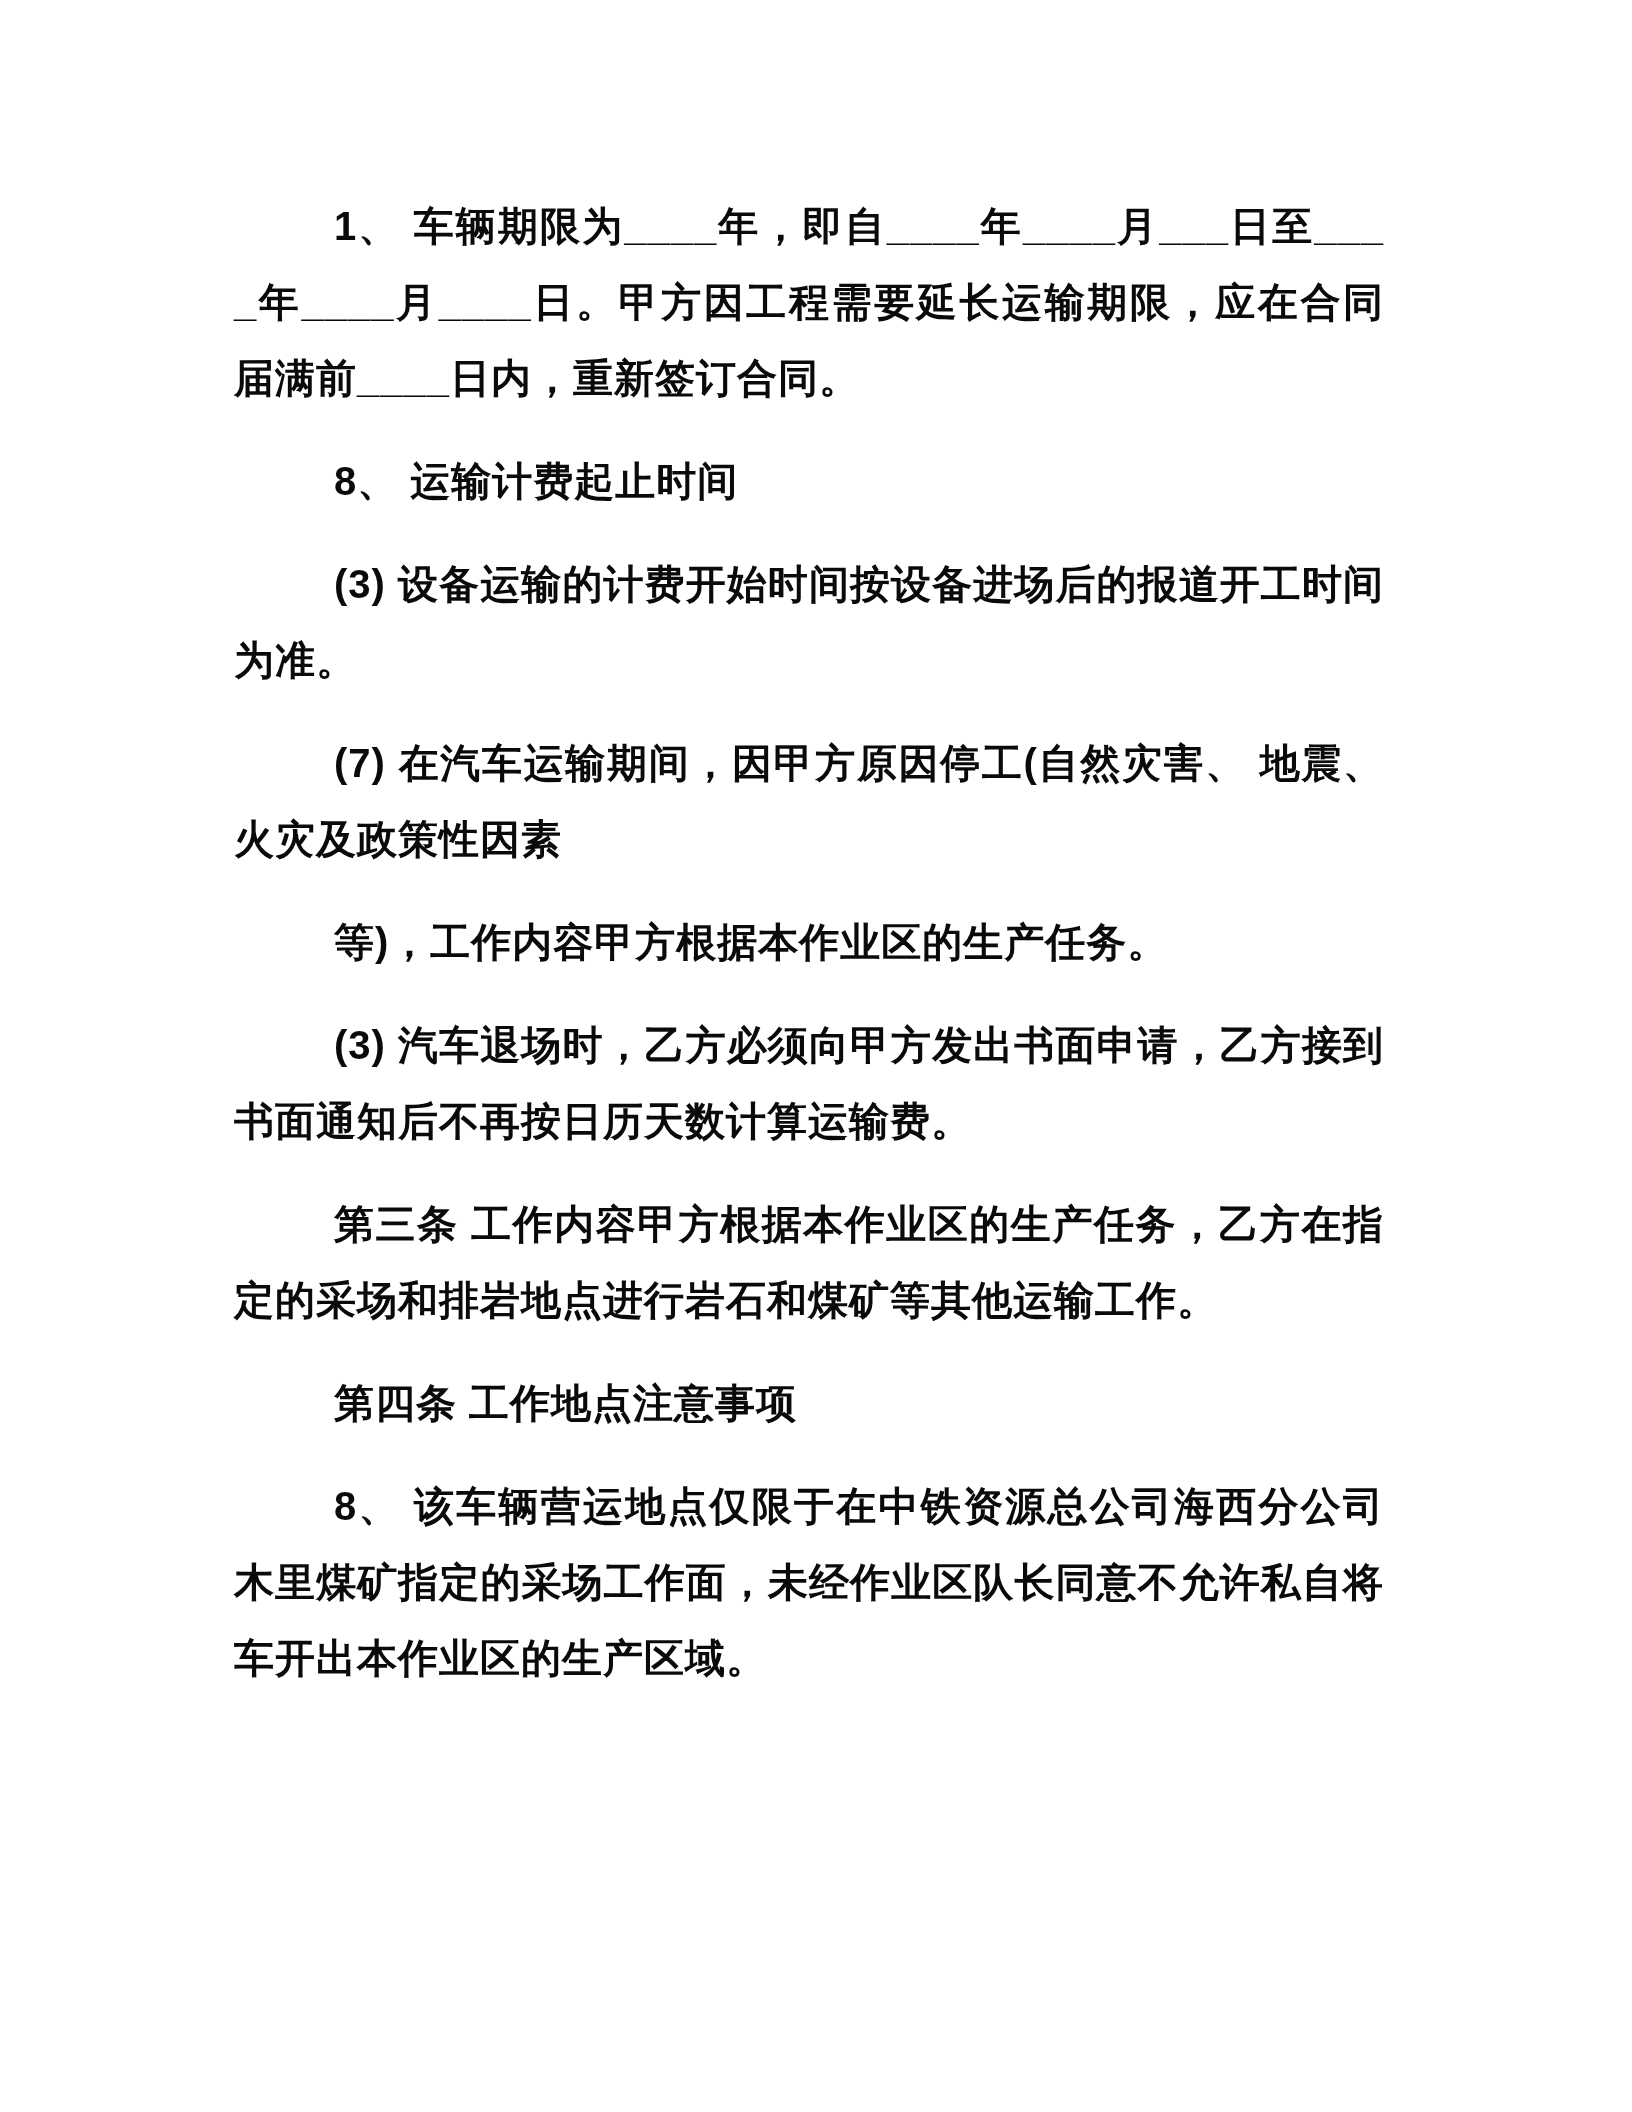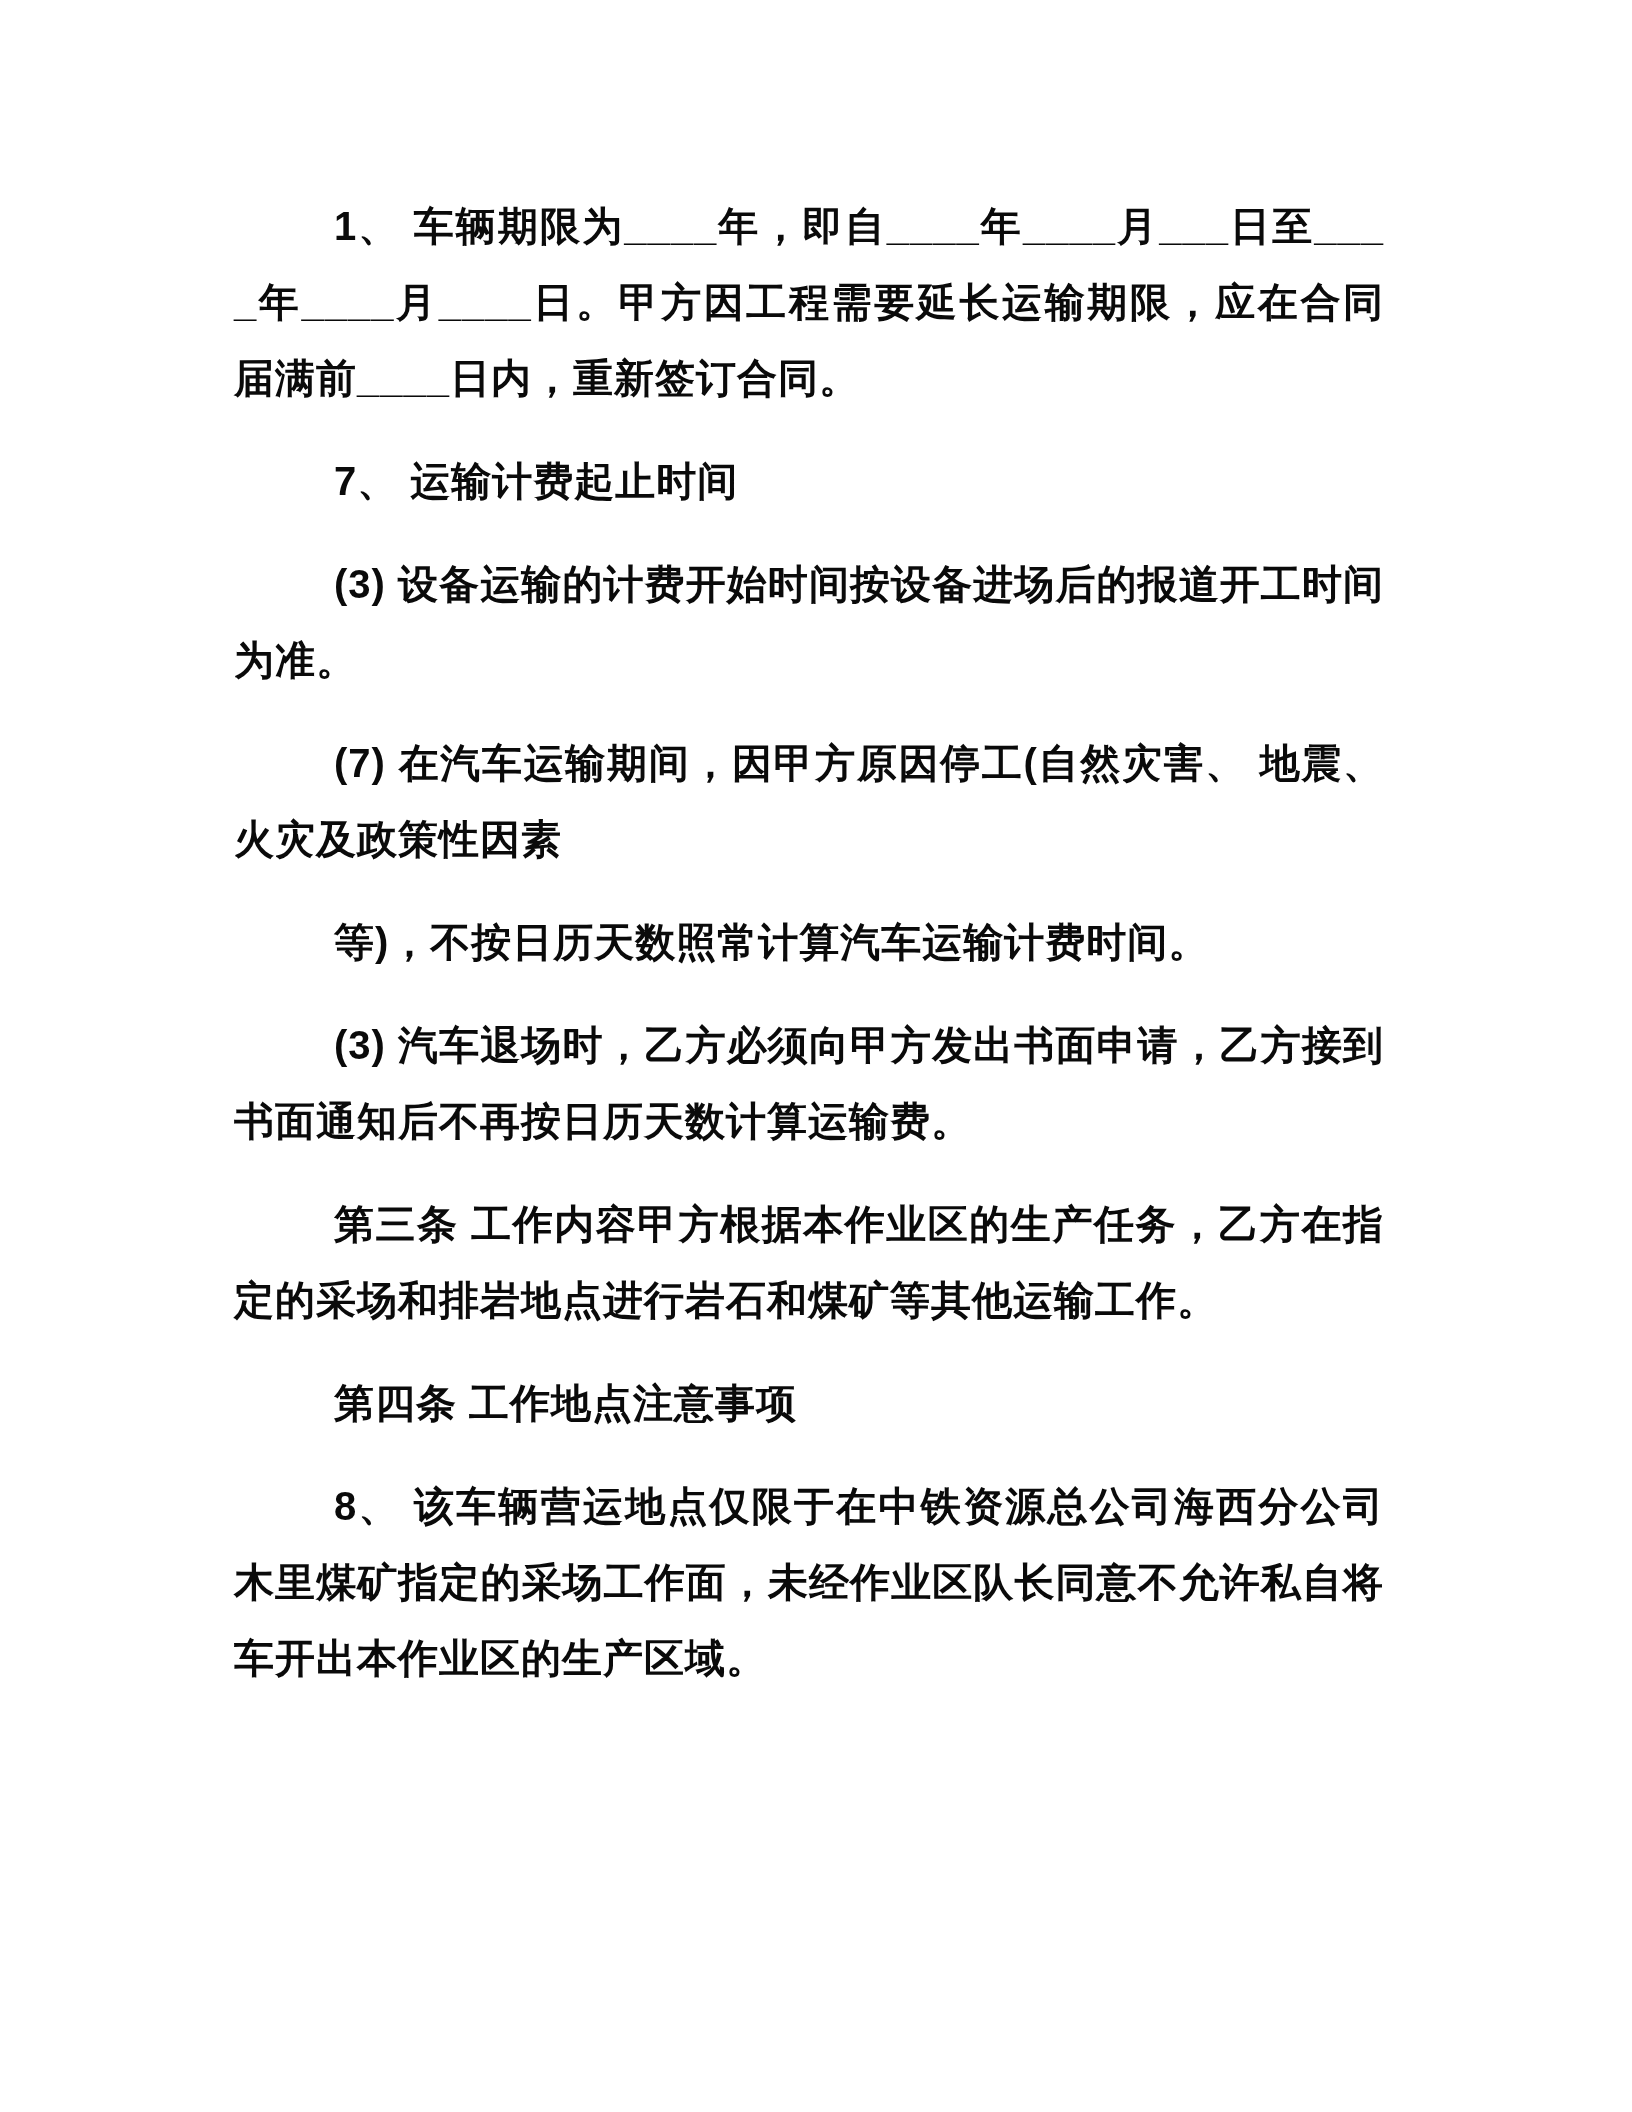--- a/index.html
+++ b/index.html
@@ -35,22 +35,22 @@
     letter-spacing: 1px;
     word-break: break-all;
   }
 </style>
 </head>
 <body>
 
 <div class="page">
   <div class="doc-body">
     <p>1、 车辆期限为____年，即自____年____月___日至____年____月____日。甲方因工程需要延长运输期限，应在合同届满前____日内，重新签订合同。</p>
-    <p>7、 运输计费起止时间</p>
+    <p>8、 运输计费起止时间</p>
     <p>(3) 设备运输的计费开始时间按设备进场后的报道开工时间为准。</p>
     <p>(7) 在汽车运输期间，因甲方原因停工(自然灾害、 地震、 火灾及政策性因素</p>
-    <p>等)，不按日历天数照常计算汽车运输计费时间。</p>
+    <p>等)，工作内容甲方根据本作业区的生产任务。</p>
     <p>(3) 汽车退场时，乙方必须向甲方发出书面申请，乙方接到书面通知后不再按日历天数计算运输费。</p>
     <p>第三条 工作内容甲方根据本作业区的生产任务，乙方在指定的采场和排岩地点进行岩石和煤矿等其他运输工作。</p>
     <p>第四条 工作地点注意事项</p>
     <p>8、 该车辆营运地点仅限于在中铁资源总公司海西分公司木里煤矿指定的采场工作面，未经作业区队长同意不允许私自将车开出本作业区的生产区域。</p>
   </div>
 </div>
 
 </body></html>

